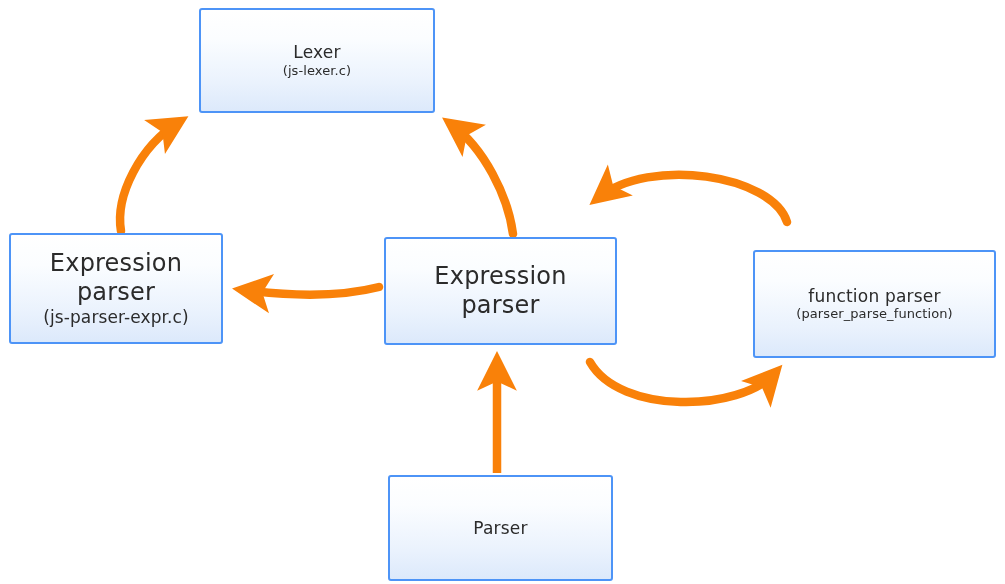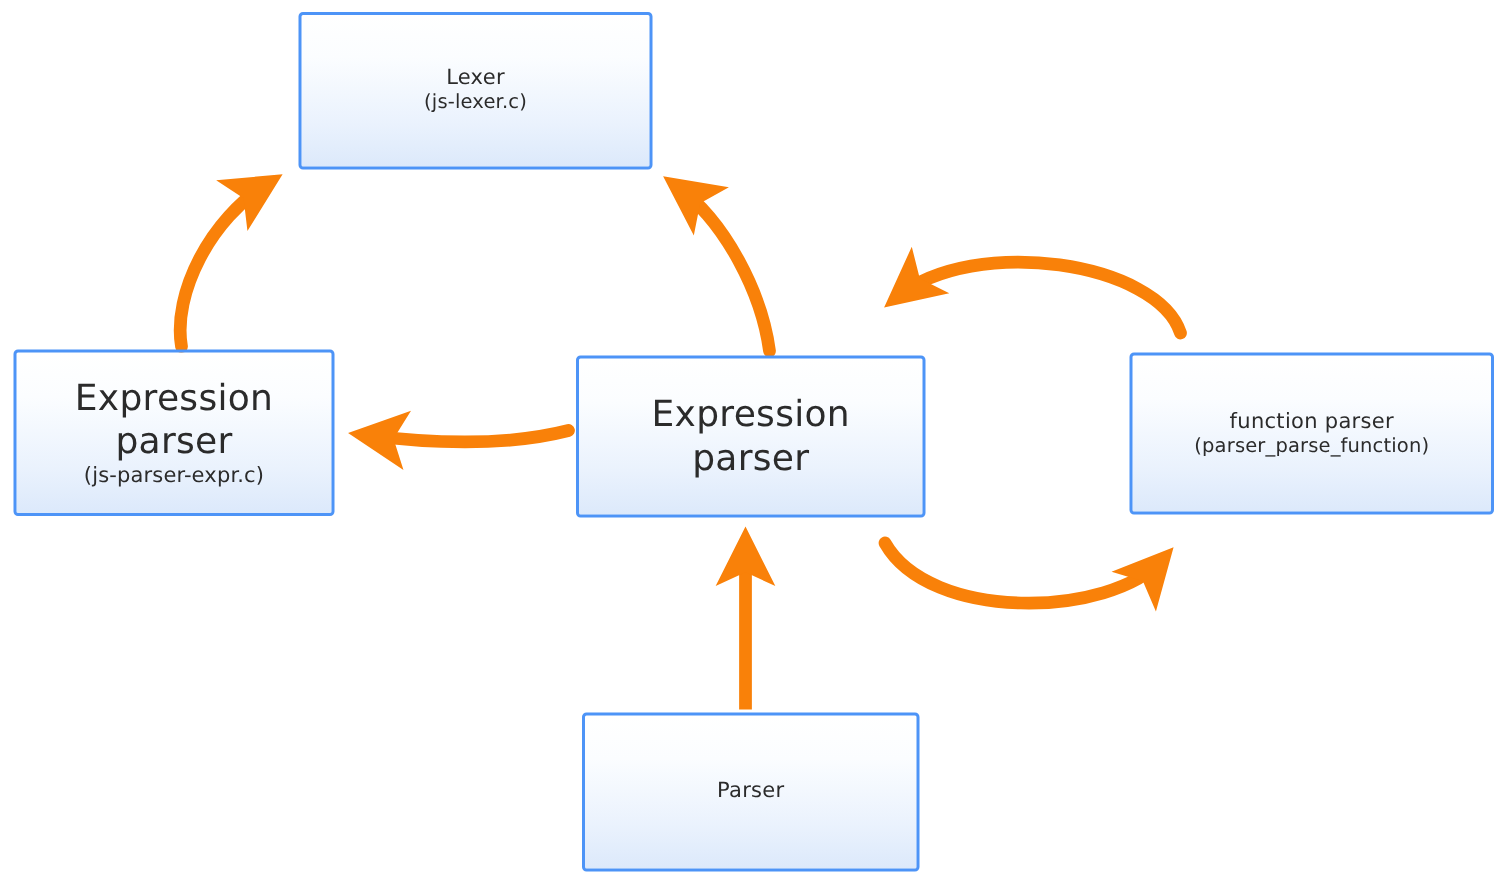--- a/index.html
+++ b/index.html
@@ -38,37 +38,37 @@
     background: linear-gradient(to bottom, #ffffff 0%, #fbfdff 28%, #eaf2fd 72%, #dce9fb 100%);
     display: flex;
     flex-direction: column;
     align-items: center;
     justify-content: center;
     text-align: center;
     color: #2b2b2b;
     line-height: 1.22;
   }
   .node .title {
-    font-size: 14px;
+    font-size: 17px;
     letter-spacing: 0.2px;
     white-space: nowrap;
   }
   .node .sub {
     font-size: 13px;
     letter-spacing: 0.1px;
     white-space: nowrap;
   }
   .node.small .title { font-size: 24px; }
-  .node.small .sub { font-size: 14px; }
+  .node.small .sub { font-size: 17px; }
 
   
   #node-lexer      { left: 199px; top: 8px;   width: 236px; height: 105px; }
   #node-expression { left: 9px;   top: 233px; width: 214px; height: 111px; }
   #node-statement  { left: 384px; top: 237px; width: 233px; height: 108px; }
-  #node-function   { left: 753px; top: 235px; width: 243px; height: 108px; }
+  #node-function   { left: 753px; top: 250px; width: 243px; height: 108px; }
   #node-parser     { left: 388px; top: 475px; width: 225px; height: 106px; }
 </style>
 </head>
 <body>
 
 <div id="canvas">
 
   <svg id="arrow-layer" viewBox="0 0 1005 584">
     <defs>
       <marker id="head" viewBox="0 0 12 12" refX="8.4" refY="6" markerWidth="5.2" markerHeight="5.2" orient="auto-start-reverse">

